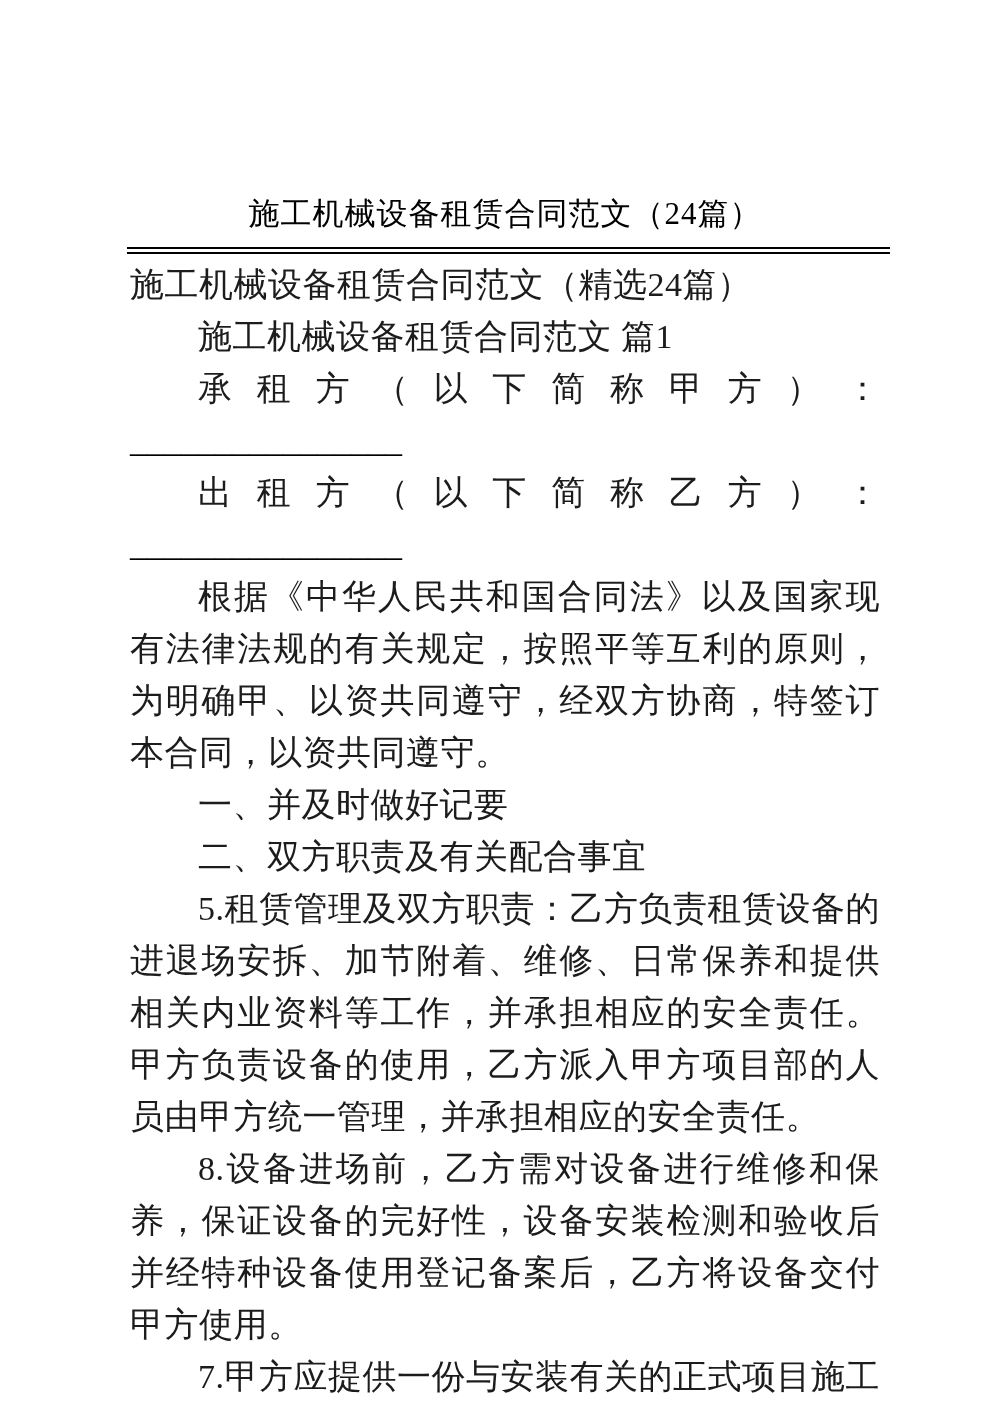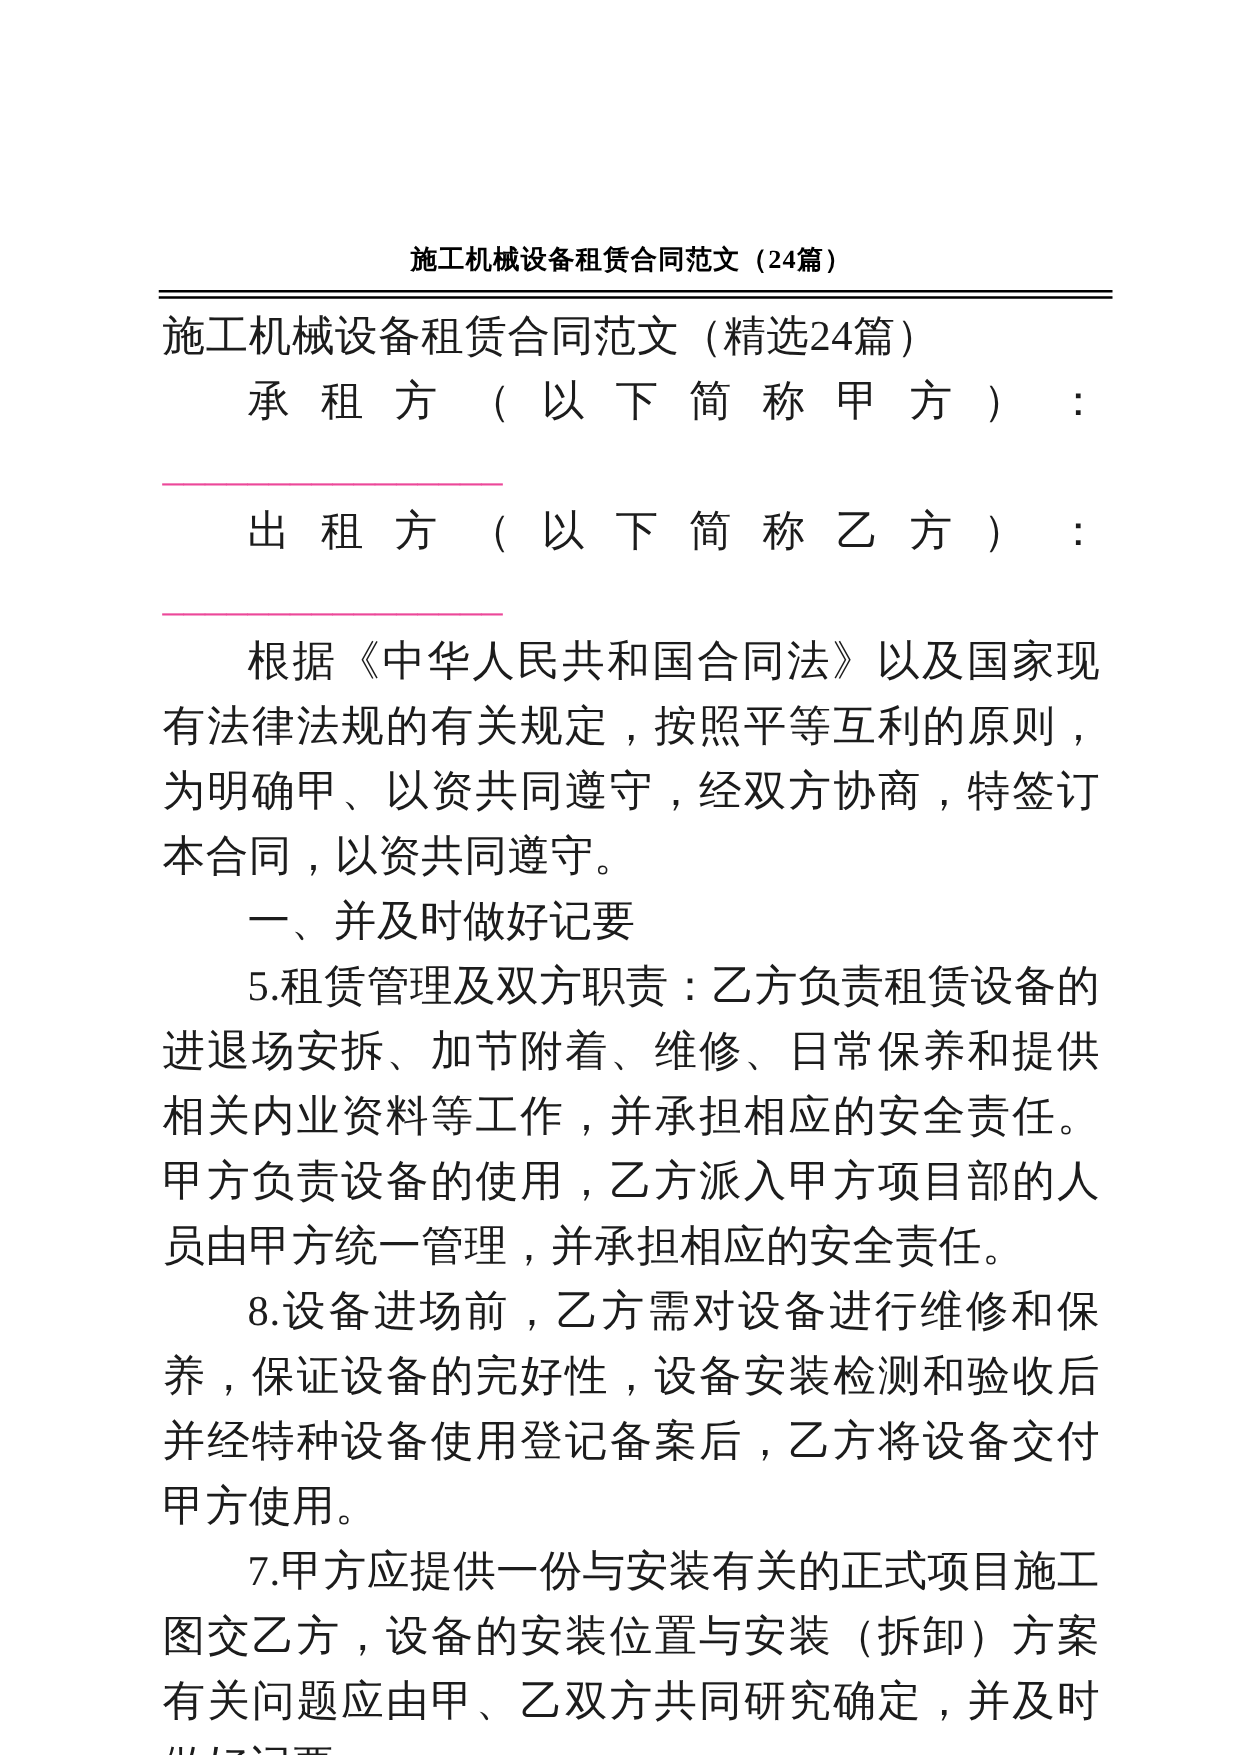--- a/index.html
+++ b/index.html
@@ -14,22 +14,22 @@
     background: #ffffff;
     box-sizing: border-box;
     padding: 192px 113px 0 130px;
     font-family: "Liberation Serif", "DejaVu Serif", serif;
     color: #1c1c1c;
     overflow: hidden;
   }
   .doc-title {
     margin: 0;
     text-align: center;
-    font-size: 21px;
-    font-weight: 700;
+    font-size: 31px;
+    font-weight: 400;
     letter-spacing: 1px;
     line-height: 1.45;
     color: #000000;
   }
   .double-rule {
     margin-top: 10px;
     margin-left: -3px;
     margin-right: -10px;
     height: 3px;
     border-top: 2px solid #000000;
@@ -46,45 +46,47 @@
     margin: 0;
     padding: 0;
   }
   .indent {
     text-indent: 2em;
   }
   .no-indent {
     text-indent: 0;
   }
   .blank {
-    color: #ec4899;
+    color: #000000;
     letter-spacing: 0;
     white-space: nowrap;
   }
 </style>
 </head>
 <body>
 
 <div class="page">
   <h1 class="doc-title">施工机械设备租赁合同范文（24篇）</h1>
 
   <div class="double-rule"></div>
 
   <div class="doc-body">
     <p class="para no-indent">施工机械设备租赁合同范文（精选24篇）</p>
 
+    <p class="para indent">施工机械设备租赁合同范文 篇1</p>
 
     <p class="para indent"><span>承租方（以下简称甲方）：</span><span class="blank">________________</span></p>
 
     <p class="para indent"><span>出租方（以下简称乙方）：</span><span class="blank">________________</span></p>
 
     <p class="para indent">根据《中华人民共和国合同法》以及国家现有法律法规的有关规定，按照平等互利的原则，为明确甲、以资共同遵守，经双方协商，特签订本合同，以资共同遵守。</p>
 
     <p class="para indent">一、并及时做好记要</p>
 
+    <p class="para indent">二、双方职责及有关配合事宜</p>
 
     <p class="para indent">5.租赁管理及双方职责：乙方负责租赁设备的进退场安拆、加节附着、维修、日常保养和提供相关内业资料等工作，并承担相应的安全责任。甲方负责设备的使用，乙方派入甲方项目部的人员由甲方统一管理，并承担相应的安全责任。</p>
 
     <p class="para indent">8.设备进场前，乙方需对设备进行维修和保养，保证设备的完好性，设备安装检测和验收后并经特种设备使用登记备案后，乙方将设备交付甲方使用。</p>
 
     <p class="para indent">7.甲方应提供一份与安装有关的正式项目施工图交乙方，设备的安装位置与安装（拆卸）方案有关问题应由甲、乙双方共同研究确定，并及时做好记要。</p>
   </div>
 </div>
 
 </body></html>

